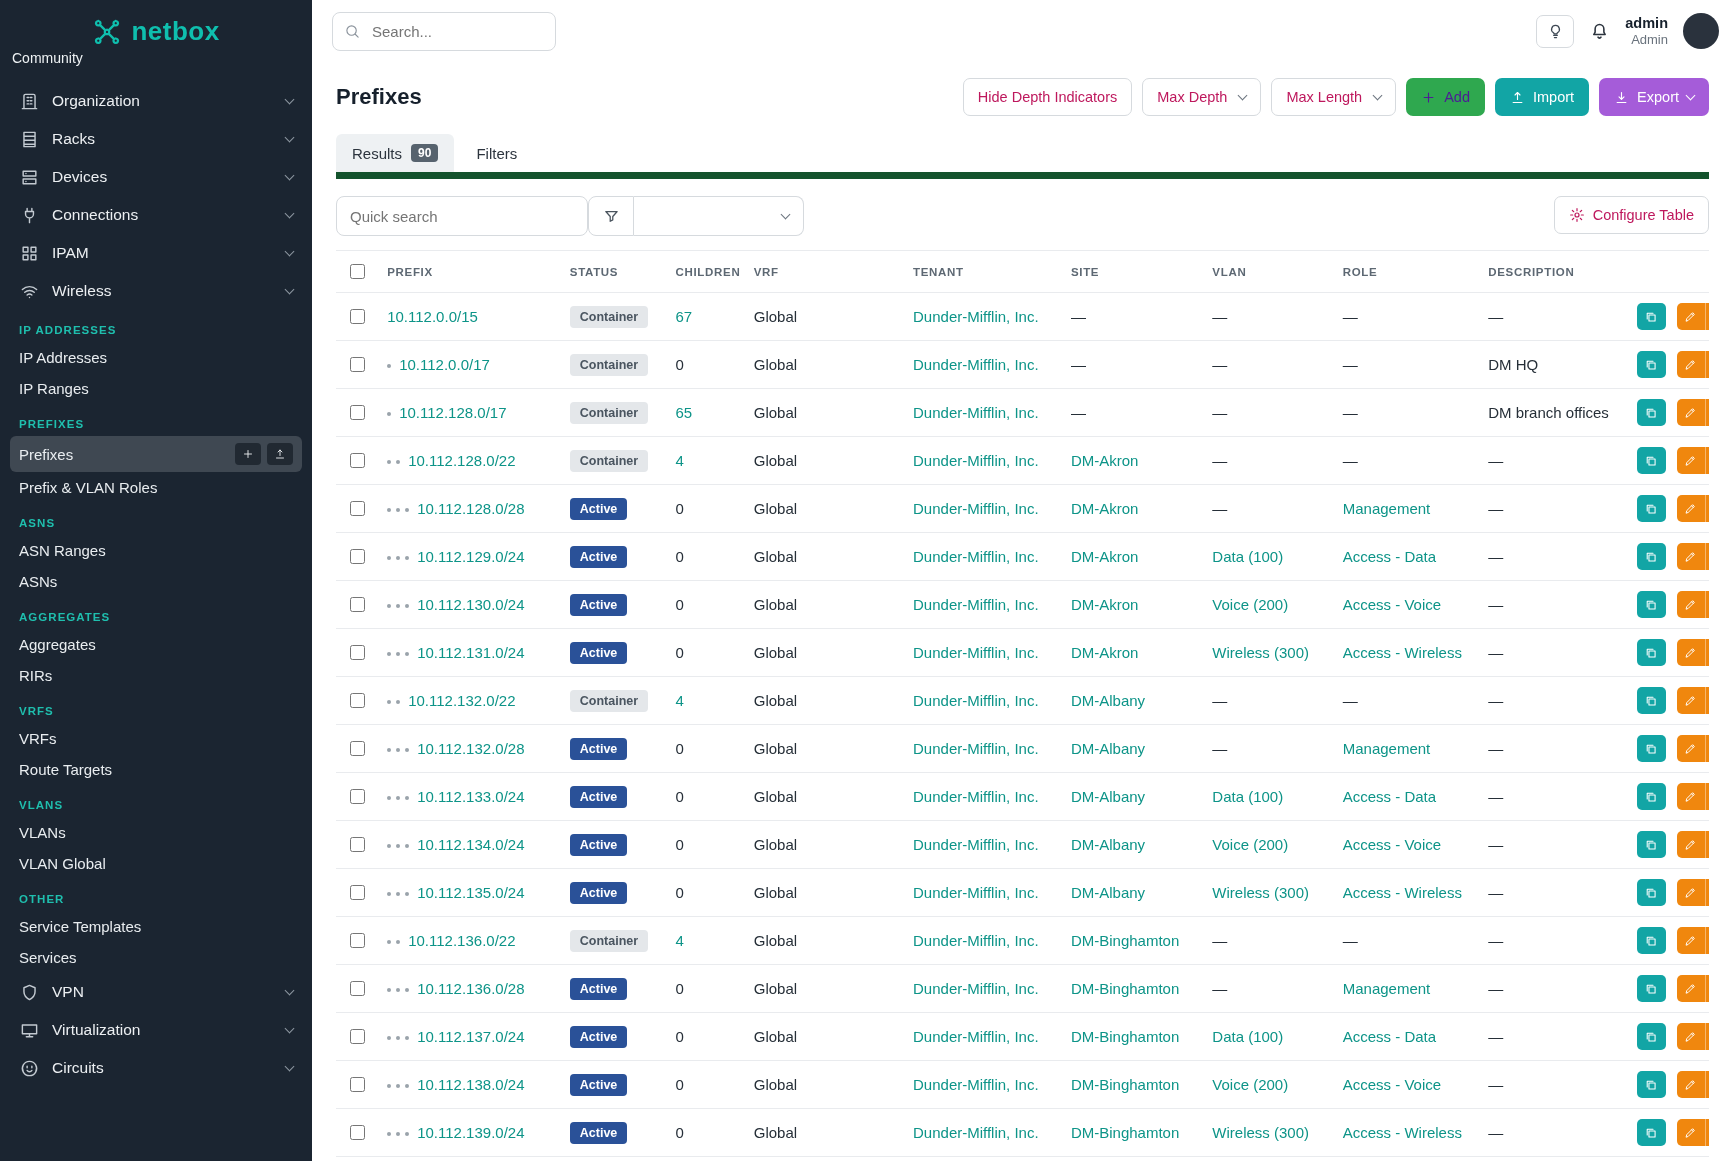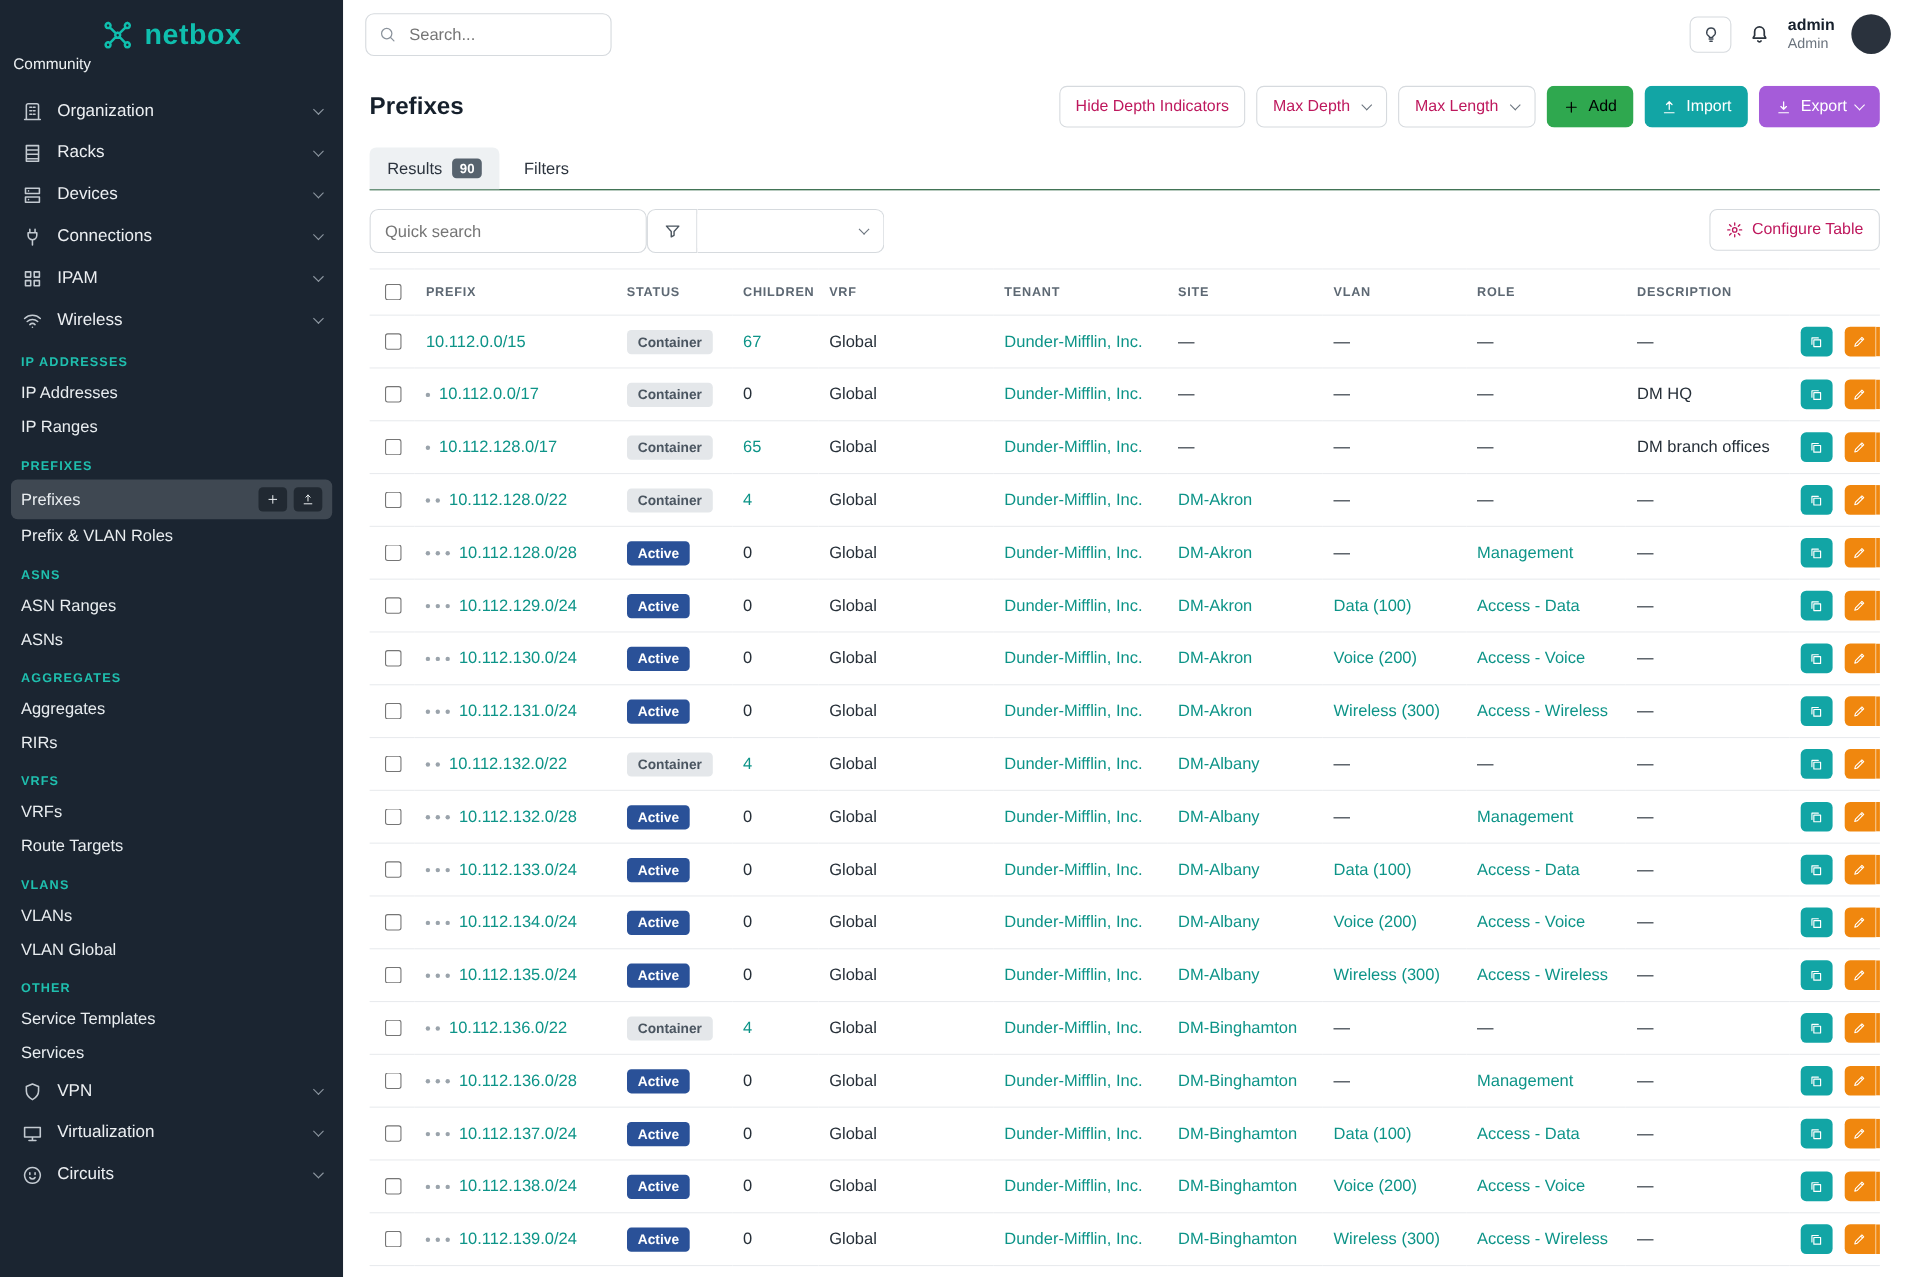--- a/index.html
+++ b/index.html
@@ -27,37 +27,37 @@
   .mini-btn{width:26px;height:22px;border:none;border-radius:4px;background:rgba(10,16,23,.55);color:#eef2f4;display:inline-flex;align-items:center;justify-content:center;cursor:pointer;padding:0}
 
   
   .main{flex:1;display:flex;flex-direction:column;min-width:0;background:#fff}
   .topbar{height:62px;display:flex;align-items:center;padding:0 14px 0 20px}
   .searchbox{display:flex;align-items:center;gap:10px;border:1px solid #d6dade;border-radius:8px;height:39px;width:224px;padding:0 12px;color:#8a929b;background:#fff}
   .searchbox input{border:none;outline:none;flex:1;font-size:15px;background:transparent;color:#1b2430;font-family:inherit;min-width:0}
   .top-right{margin-left:auto;display:flex;align-items:center;gap:15px}
   .icon-btn{height:33px;min-width:38px;border:1px solid #d6dade;border-radius:7px;background:#fff;display:inline-flex;align-items:center;justify-content:center;color:#3d4753;cursor:pointer}
   .bell-btn{border:none;background:none;color:#2c343e;cursor:pointer;display:inline-flex;padding:0}
-  .user-block{line-height:1.2;cursor:pointer}
+  .user-block{text-align:right;line-height:1.2;cursor:pointer}
   .user-name{font-weight:700;font-size:14.5px;color:#16202c}
   .user-role{color:#6a737d;font-size:13px}
   .avatar{width:36px;height:36px;border-radius:50%;background:#2a323d;cursor:pointer}
 
   
   .content{padding:4px 24px 0;flex:1;overflow:hidden}
   .page-head{display:flex;align-items:center;margin-top:12px}
   h1{font-size:22px;margin:0;font-weight:700;color:#16202c}
   .page-actions{margin-left:auto;display:flex;gap:10px;align-items:center}
   .btn{height:38px;border-radius:7px;padding:0 14px;font-size:14.5px;display:inline-flex;align-items:center;gap:8px;cursor:pointer;border:1px solid transparent;font-family:inherit;white-space:nowrap}
   .btn-outline{background:#fff;border-color:#d6dade;color:#be185d}
-  .btn-green{background:#2fa84f;color:#000000}
+  .btn-green{background:#2fa84f;color:#4c1d95}
   .btn-teal{background:#12a5a5;color:#fff}
   .btn-purple{background:#a55cd9;color:#fff}
 
-  .tabs{display:flex;gap:6px;margin-top:18px;border-bottom:1px solid #14532d}
+  .tabs{display:flex;gap:6px;margin-top:18px;border-bottom:7px solid #14532d}
   .tab{padding:10px 16px;font-size:15px;color:#2c343e;cursor:pointer;display:flex;gap:9px;align-items:center}
   .tab.active{background:#eef1f3;border-radius:6px 6px 0 0;font-weight:500}
   .tab-badge{background:#57636e;color:#fff;font-size:12px;border-radius:4px;padding:2px 7px;font-weight:600}
 
   .controls{display:flex;align-items:flex-start;margin-top:17px;}
   .qsearch{height:40px;border:1px solid #d6dade;border-radius:8px;padding:0 13px;width:252px;font-size:15px;outline:none;font-family:inherit;color:#1b2430}
   .filter-group{display:flex;align-items:stretch}
   .filter-btn{width:46px;height:40px;border:1px solid #d6dade;border-radius:8px 0 0 8px;background:#fff;display:inline-flex;align-items:center;justify-content:center;color:#4a545e;cursor:pointer}
   .filter-select{width:170px;height:40px;border:1px solid #d6dade;border-left:none;border-radius:0 8px 8px 0;background:#fff;display:flex;align-items:center;justify-content:flex-end;padding:0 14px;color:#6a737d;cursor:pointer}
   .configure-btn{margin-left:auto}

